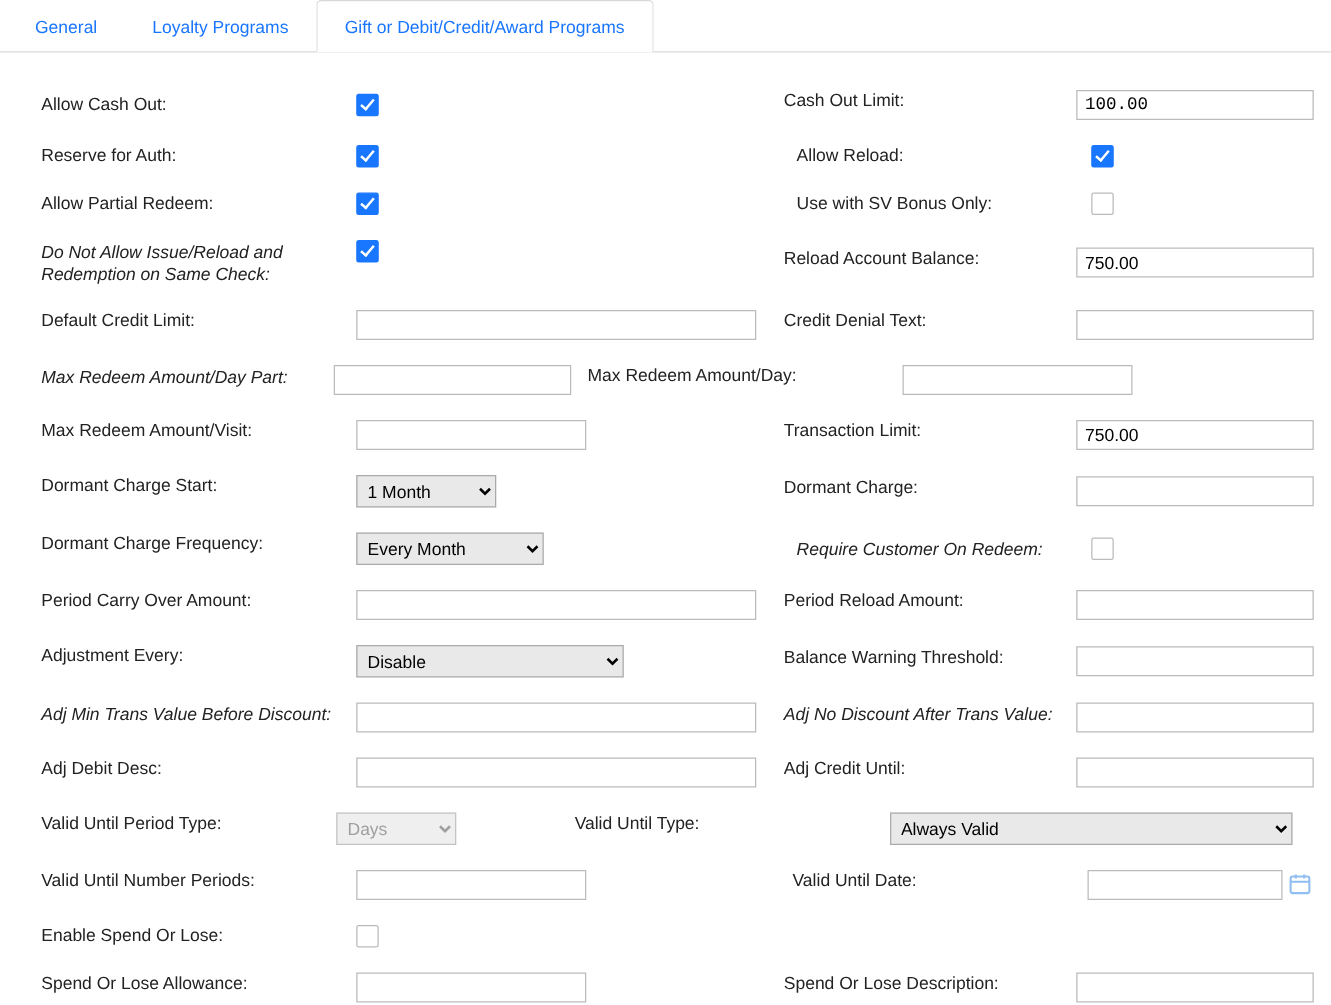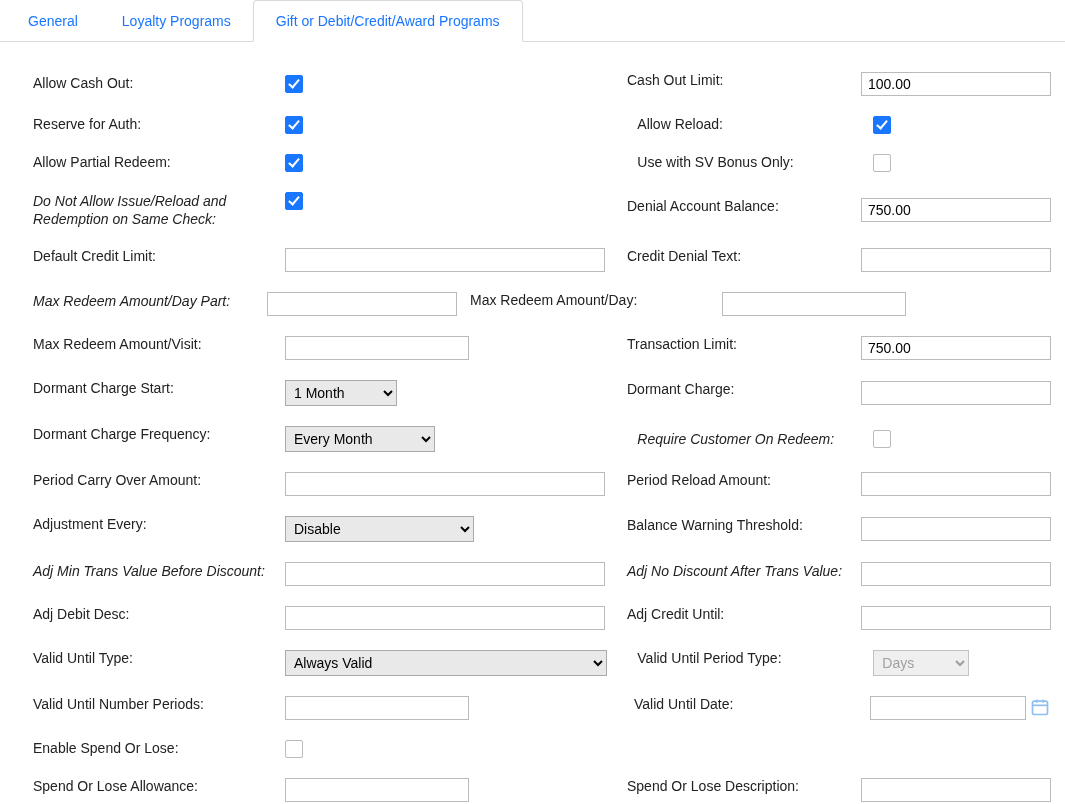--- a/index.html
+++ b/index.html
@@ -39,21 +39,21 @@
 
     <div class="row">
       <div class="col colL">
         <div class="label">Allow Cash Out:</div>
         <span class="cbwrap">
             <input type="checkbox" checked="" style="">
           </span>
       </div>
       <div class="col colR">
         <div class="label">Cash Out Limit:</div>
-        <input type="text" style="width: 176px;" value="100.00">
+        <input type="text" style="width: 176px; font-family: Liberation Mono, monospace;" value="100.00">
       </div>
     </div>
 
     <div class="row">
       <div class="col colL">
         <div class="label">Reserve for Auth:</div>
         <span class="cbwrap">
             <input type="checkbox" checked="" style="">
           </span>
       </div>
@@ -81,21 +81,21 @@
     </div>
 
     <div class="row">
       <div class="col colL">
         <div class="label multiline" style="width:248px">Do Not Allow Issue/Reload and Redemption on Same Check:</div>
         <span class="cbwrap">
             <input type="checkbox" checked="" style="">
           </span>
       </div>
       <div class="col colR">
-        <div class="label">Denial Account Balance:</div>
+        <div class="label">Reload Account Balance:</div>
         <input type="text" style="width: 176px;" value="750.00">
       </div>
     </div>
 
     <div class="row">
       <div class="col colL">
         <div class="label">Default Credit Limit:</div>
         <input type="text" style="width: 306px;" value="">
       </div>
       <div class="col colR">
@@ -157,21 +157,21 @@
       </div>
       <div class="col colR">
         <div class="label">Period Reload Amount:</div>
         <input type="text" style="width: 176px;" value="">
       </div>
     </div>
 
     <div class="row">
       <div class="col colL">
         <div class="label">Adjustment Every:</div>
-        <select style="width:189px"><option>Disable</option></select>
+        <select style="width:214px"><option>Disable</option></select>
       </div>
       <div class="col colR">
         <div class="label">Balance Warning Threshold:</div>
         <input type="text" style="width: 176px;" value="">
       </div>
     </div>
 
     <div class="row">
       <div class="col colL">
         <div class="label multiline">Adj Min Trans Value Before Discount:</div>
@@ -188,27 +188,27 @@
         <div class="label">Adj Debit Desc:</div>
         <input type="text" style="width: 306px;" value="">
       </div>
       <div class="col colR">
         <div class="label">Adj Credit Until:</div>
         <input type="text" style="width: 176px;" value="">
       </div>
     </div>
 
     <div class="row">
+      <div class="col colR">
+        <div class="label">Valid Until Period Type:</div>
+        <select style="width:96px" disabled=""><option>Days</option></select>
+      </div>
       <div class="col colL">
         <div class="label">Valid Until Type:</div>
         <select style="width:322px"><option>Always Valid</option></select>
-      </div>
-      <div class="col colR">
-        <div class="label">Valid Until Period Type:</div>
-        <select style="width:96px" disabled=""><option>Days</option></select>
       </div>
     </div>
 
     <div class="row">
       <div class="col colL">
         <div class="label">Valid Until Number Periods:</div>
         <input type="text" style="width: 170px;" value="">
       </div>
       <div class="col colR">
         <div class="label">Valid Until Date:</div>

